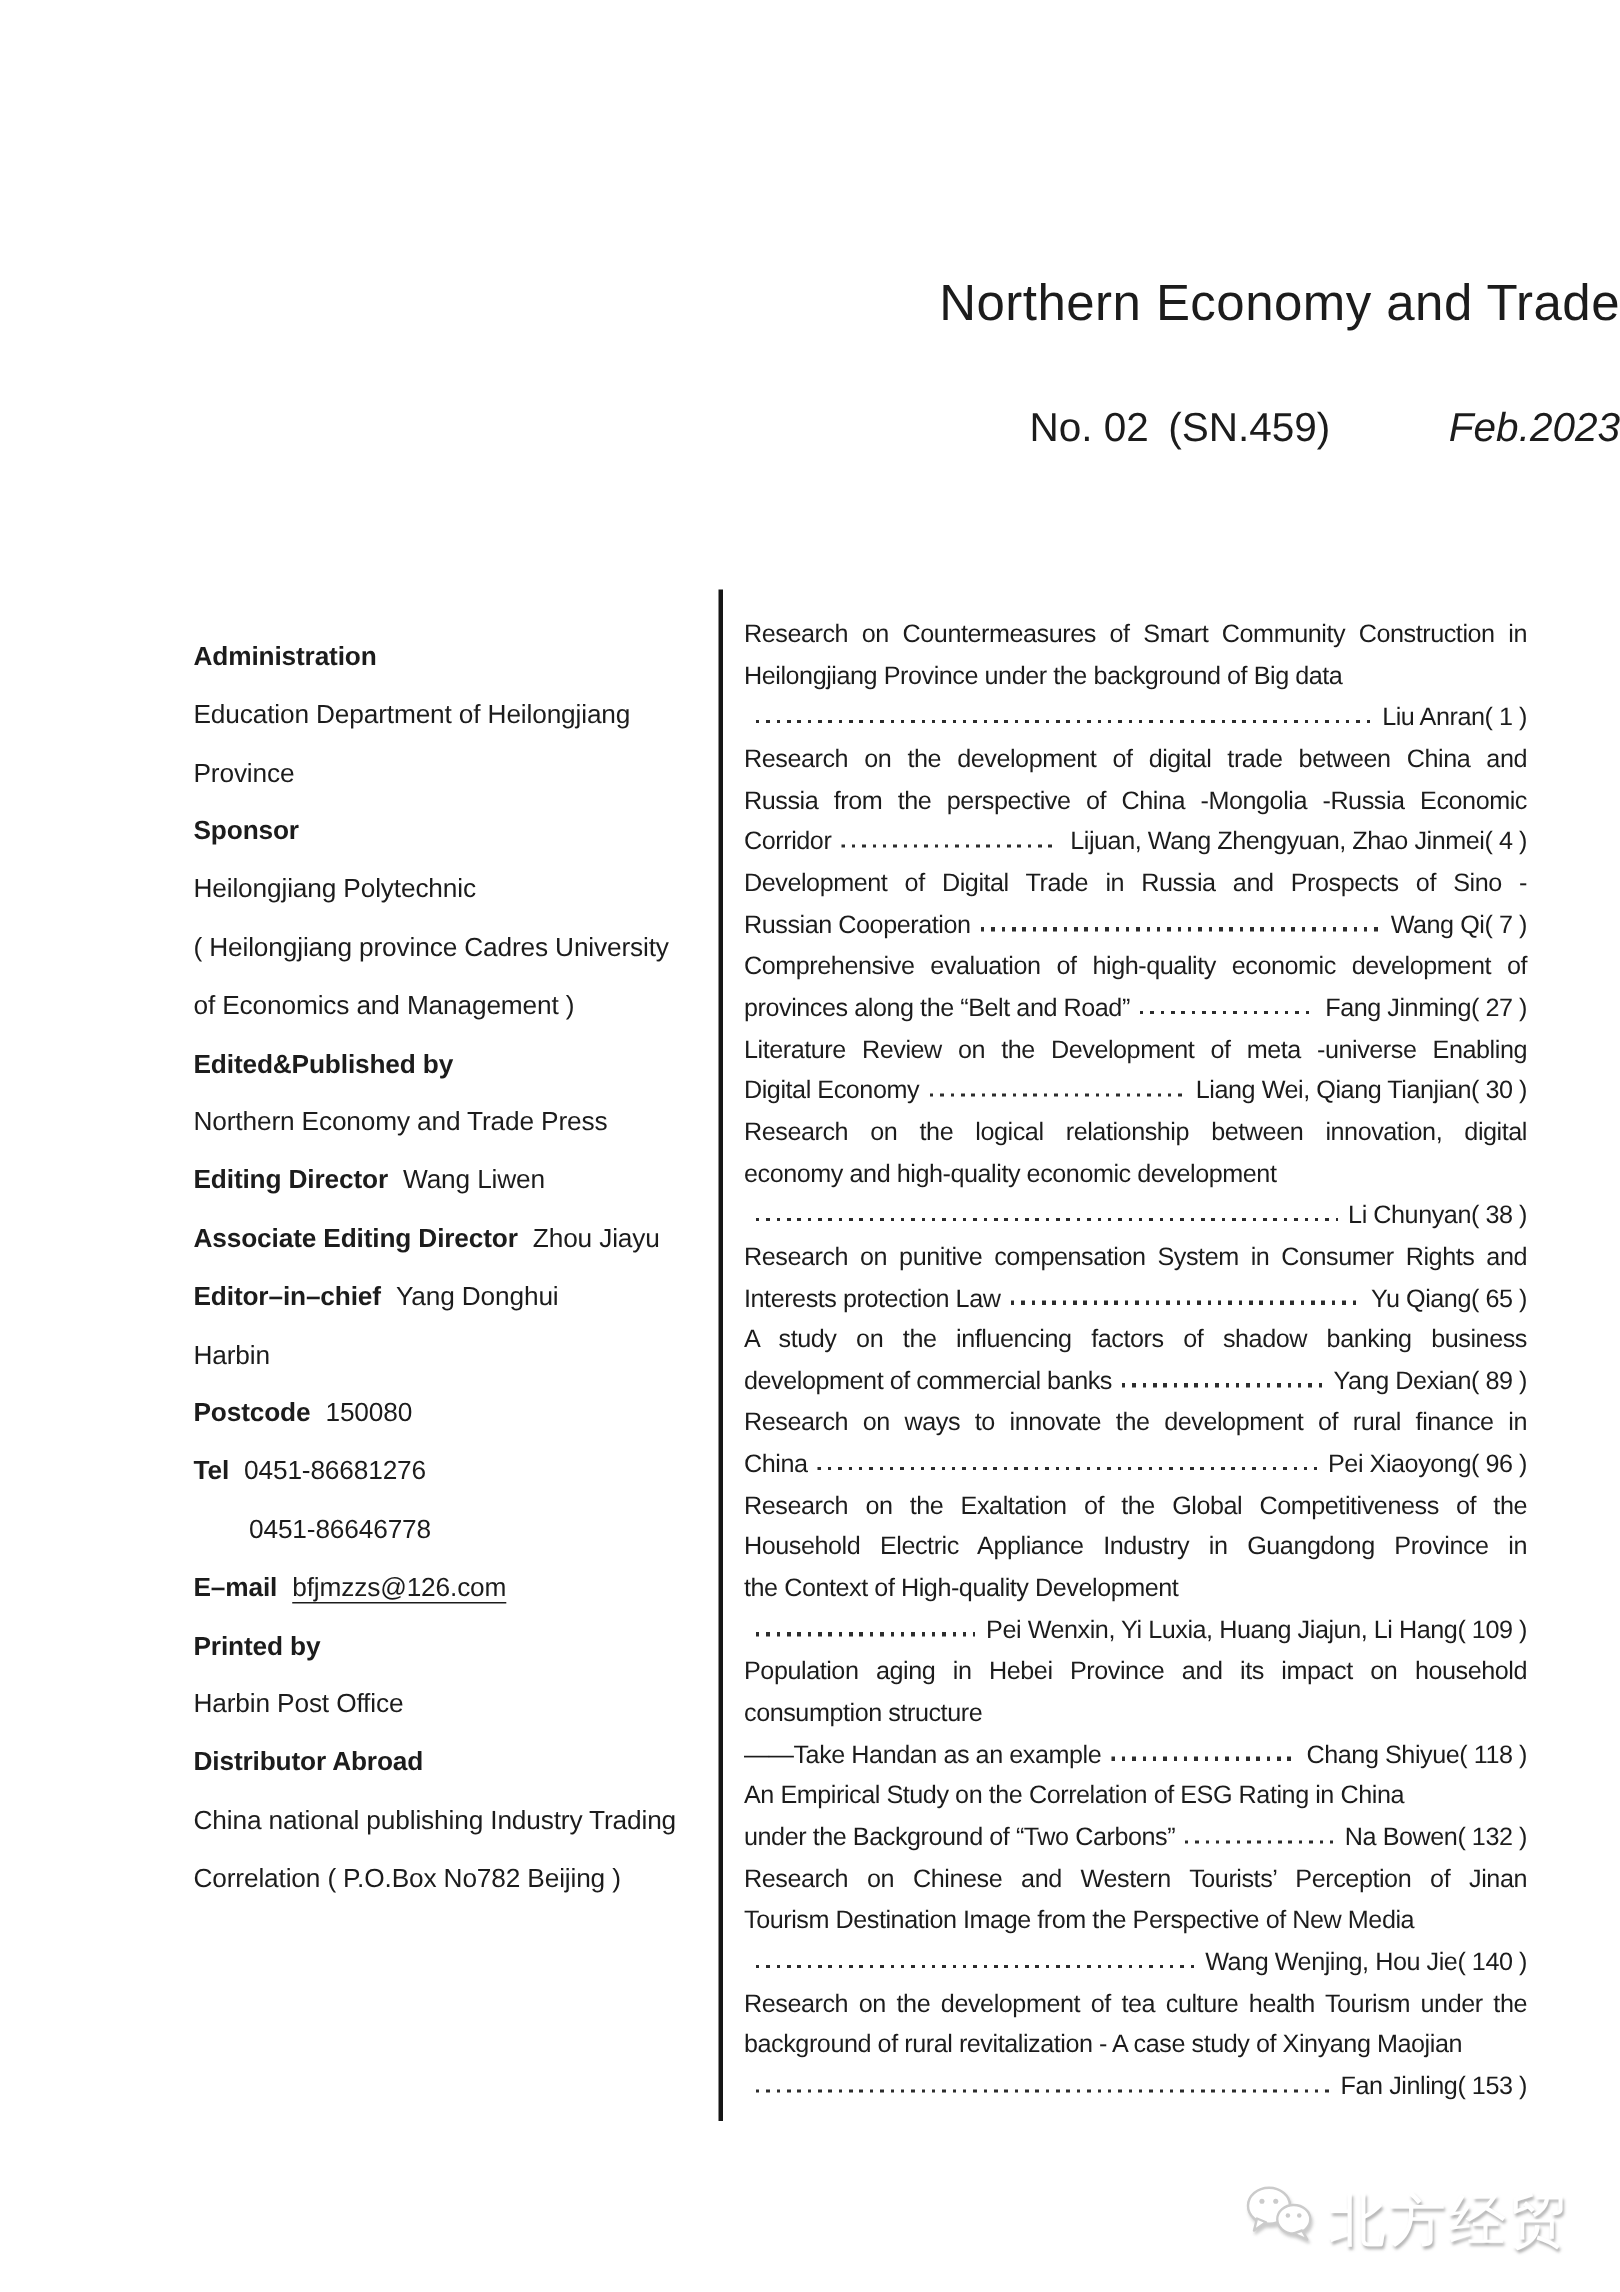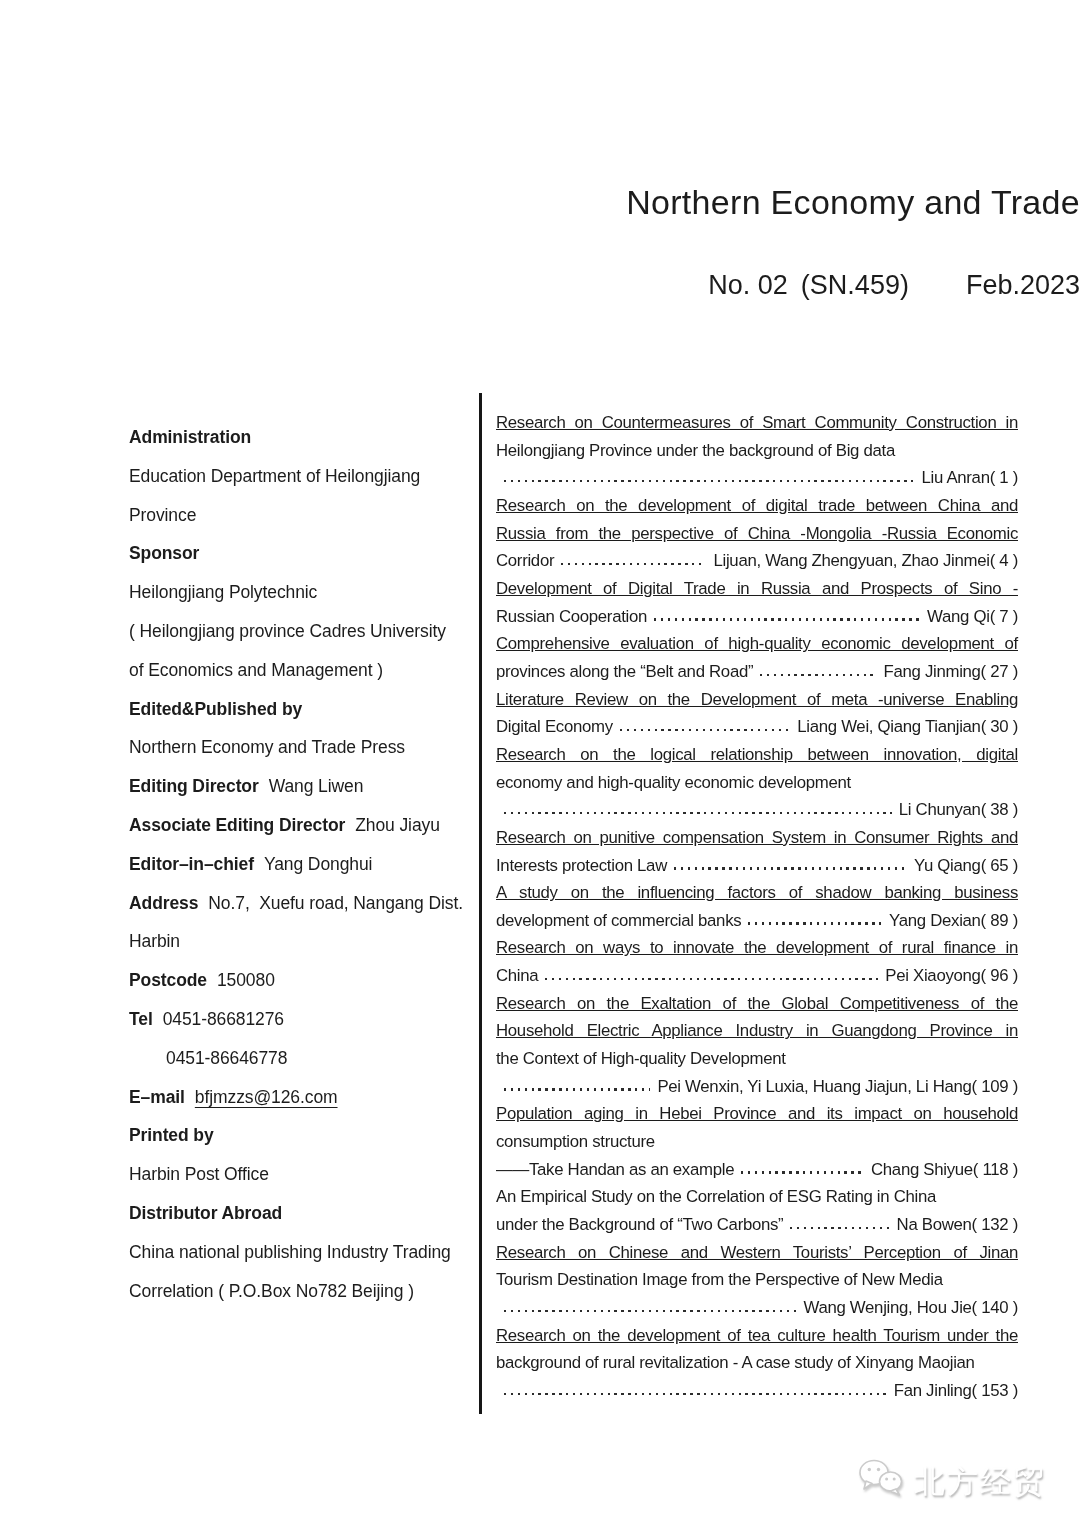--- a/index.html
+++ b/index.html
@@ -5,47 +5,47 @@
   html,body { margin:0; padding:0; }
   body {
     width:1080px; height:1528px; background:#ffffff; position:relative;
     font-family:"Liberation Sans", sans-serif; color:#1c1c1c; overflow:hidden;
   }
   .header { position:absolute; top:183px; left:0; width:100%; text-align:right;
             padding-left:50px; box-sizing:border-box; }
   .title  { font-size:34px; letter-spacing:0.3px; }
   .issue  { margin-top:48px; font-size:27px; white-space:pre; }
   .issue .p2 { margin-left:13px; }
-  .issue .p3 { margin-left:57px; }
+  .issue .p3 { margin-left:79px;font-style:italic; }
 
   .masthead { position:absolute; left:129px; top:418px; width:352px;
               font-size:17.5px; letter-spacing:-0.1px; line-height:38.8px; }
   .mh-line { white-space:pre; }
   .mh-line.indent { padding-left:37px; }
   .mh-b { font-weight:bold; }
   .after-b { margin-left:10px;margin-top:36px; }
   .mh-link { text-decoration:underline; text-underline-offset:4px; }
 
   .divider { position:absolute; left:479px; top:393px; width:2.5px; height:1021px;
              background:#161616; }
 
   .toc { position:absolute; left:496px; top:409px; width:522px;
          font-size:16.8px; letter-spacing:-0.3px; line-height:27.65px; }
-  .toc-line.just { text-align:justify; text-align-last:justify;text-decoration:underline; }
+  .toc-line.just { text-align:justify; text-align-last:justify; }
   .toc-leader { display:flex; align-items:baseline; }
   .toc-leader .pre { white-space:pre; }
   .dots { flex:1 1 auto; align-self:center; height:2.4px; margin:6px 7px 0 7px;
           background-image:repeating-linear-gradient(to right,#2c2c2c 0 2.3px,transparent 2.3px 6.9px); }
   .toc-leader .dots:first-child { margin-left:8px; }
   .auth { white-space:pre; }
 
   .watermark { position:absolute; right:34px; bottom:22px; display:flex;
                align-items:center; gap:9px;
                color:#ffffff; text-shadow:1px 2px 2px rgba(125,125,125,0.6);
-               font-size:31px; letter-spacing:2px; }
+               font-size:38px; letter-spacing:2px; }
   .watermark svg { filter:drop-shadow(1px 2px 1px rgba(140,140,140,0.45)); }
 </style>
 </head>
 <body>
 
 <div class="header">
   <div class="title">Northern Economy and Trade</div>
   <div class="issue"><span>No. 02</span><span class="p2">(SN.459)</span><span class="p3">Feb.2023</span></div>
 </div>
 
@@ -55,21 +55,20 @@
     <div class="mh-line"><span>Province</span></div>
     <div class="mh-line"><span class="mh-b">Sponsor</span></div>
     <div class="mh-line"><span>Heilongjiang Polytechnic</span></div>
     <div class="mh-line"><span>( Heilongjiang province Cadres University</span></div>
     <div class="mh-line"><span>of Economics and Management )</span></div>
     <div class="mh-line"><span class="mh-b">Edited&amp;Published by</span></div>
     <div class="mh-line"><span>Northern Economy and Trade Press</span></div>
     <div class="mh-line"><span class="mh-b">Editing Director</span><span class="after-b ">Wang Liwen</span></div>
     <div class="mh-line"><span class="mh-b">Associate Editing Director</span><span class="after-b ">Zhou Jiayu</span></div>
     <div class="mh-line"><span class="mh-b">Editor–in–chief</span><span class="after-b ">Yang Donghui</span></div>
-    <div class="mh-line"><span class="mh-b">Address</span><span class="after-b ">No.7,  Xuefu road, Nangang Dist.</span></div>
     <div class="mh-line"><span>Harbin</span></div>
     <div class="mh-line"><span class="mh-b">Postcode</span><span class="after-b ">150080</span></div>
     <div class="mh-line"><span class="mh-b">Tel</span><span class="after-b ">0451-86681276</span></div>
     <div class="mh-line indent"><span>0451-86646778</span></div>
     <div class="mh-line"><span class="mh-b">E–mail</span><span class="after-b mh-link">bfjmzzs@126.com</span></div>
     <div class="mh-line"><span class="mh-b">Printed by</span></div>
     <div class="mh-line"><span>Harbin Post Office</span></div>
     <div class="mh-line"><span class="mh-b">Distributor Abroad</span></div>
     <div class="mh-line"><span>China national publishing Industry Trading</span></div>
     <div class="mh-line"><span>Correlation ( P.O.Box No782 Beijing )</span></div>

